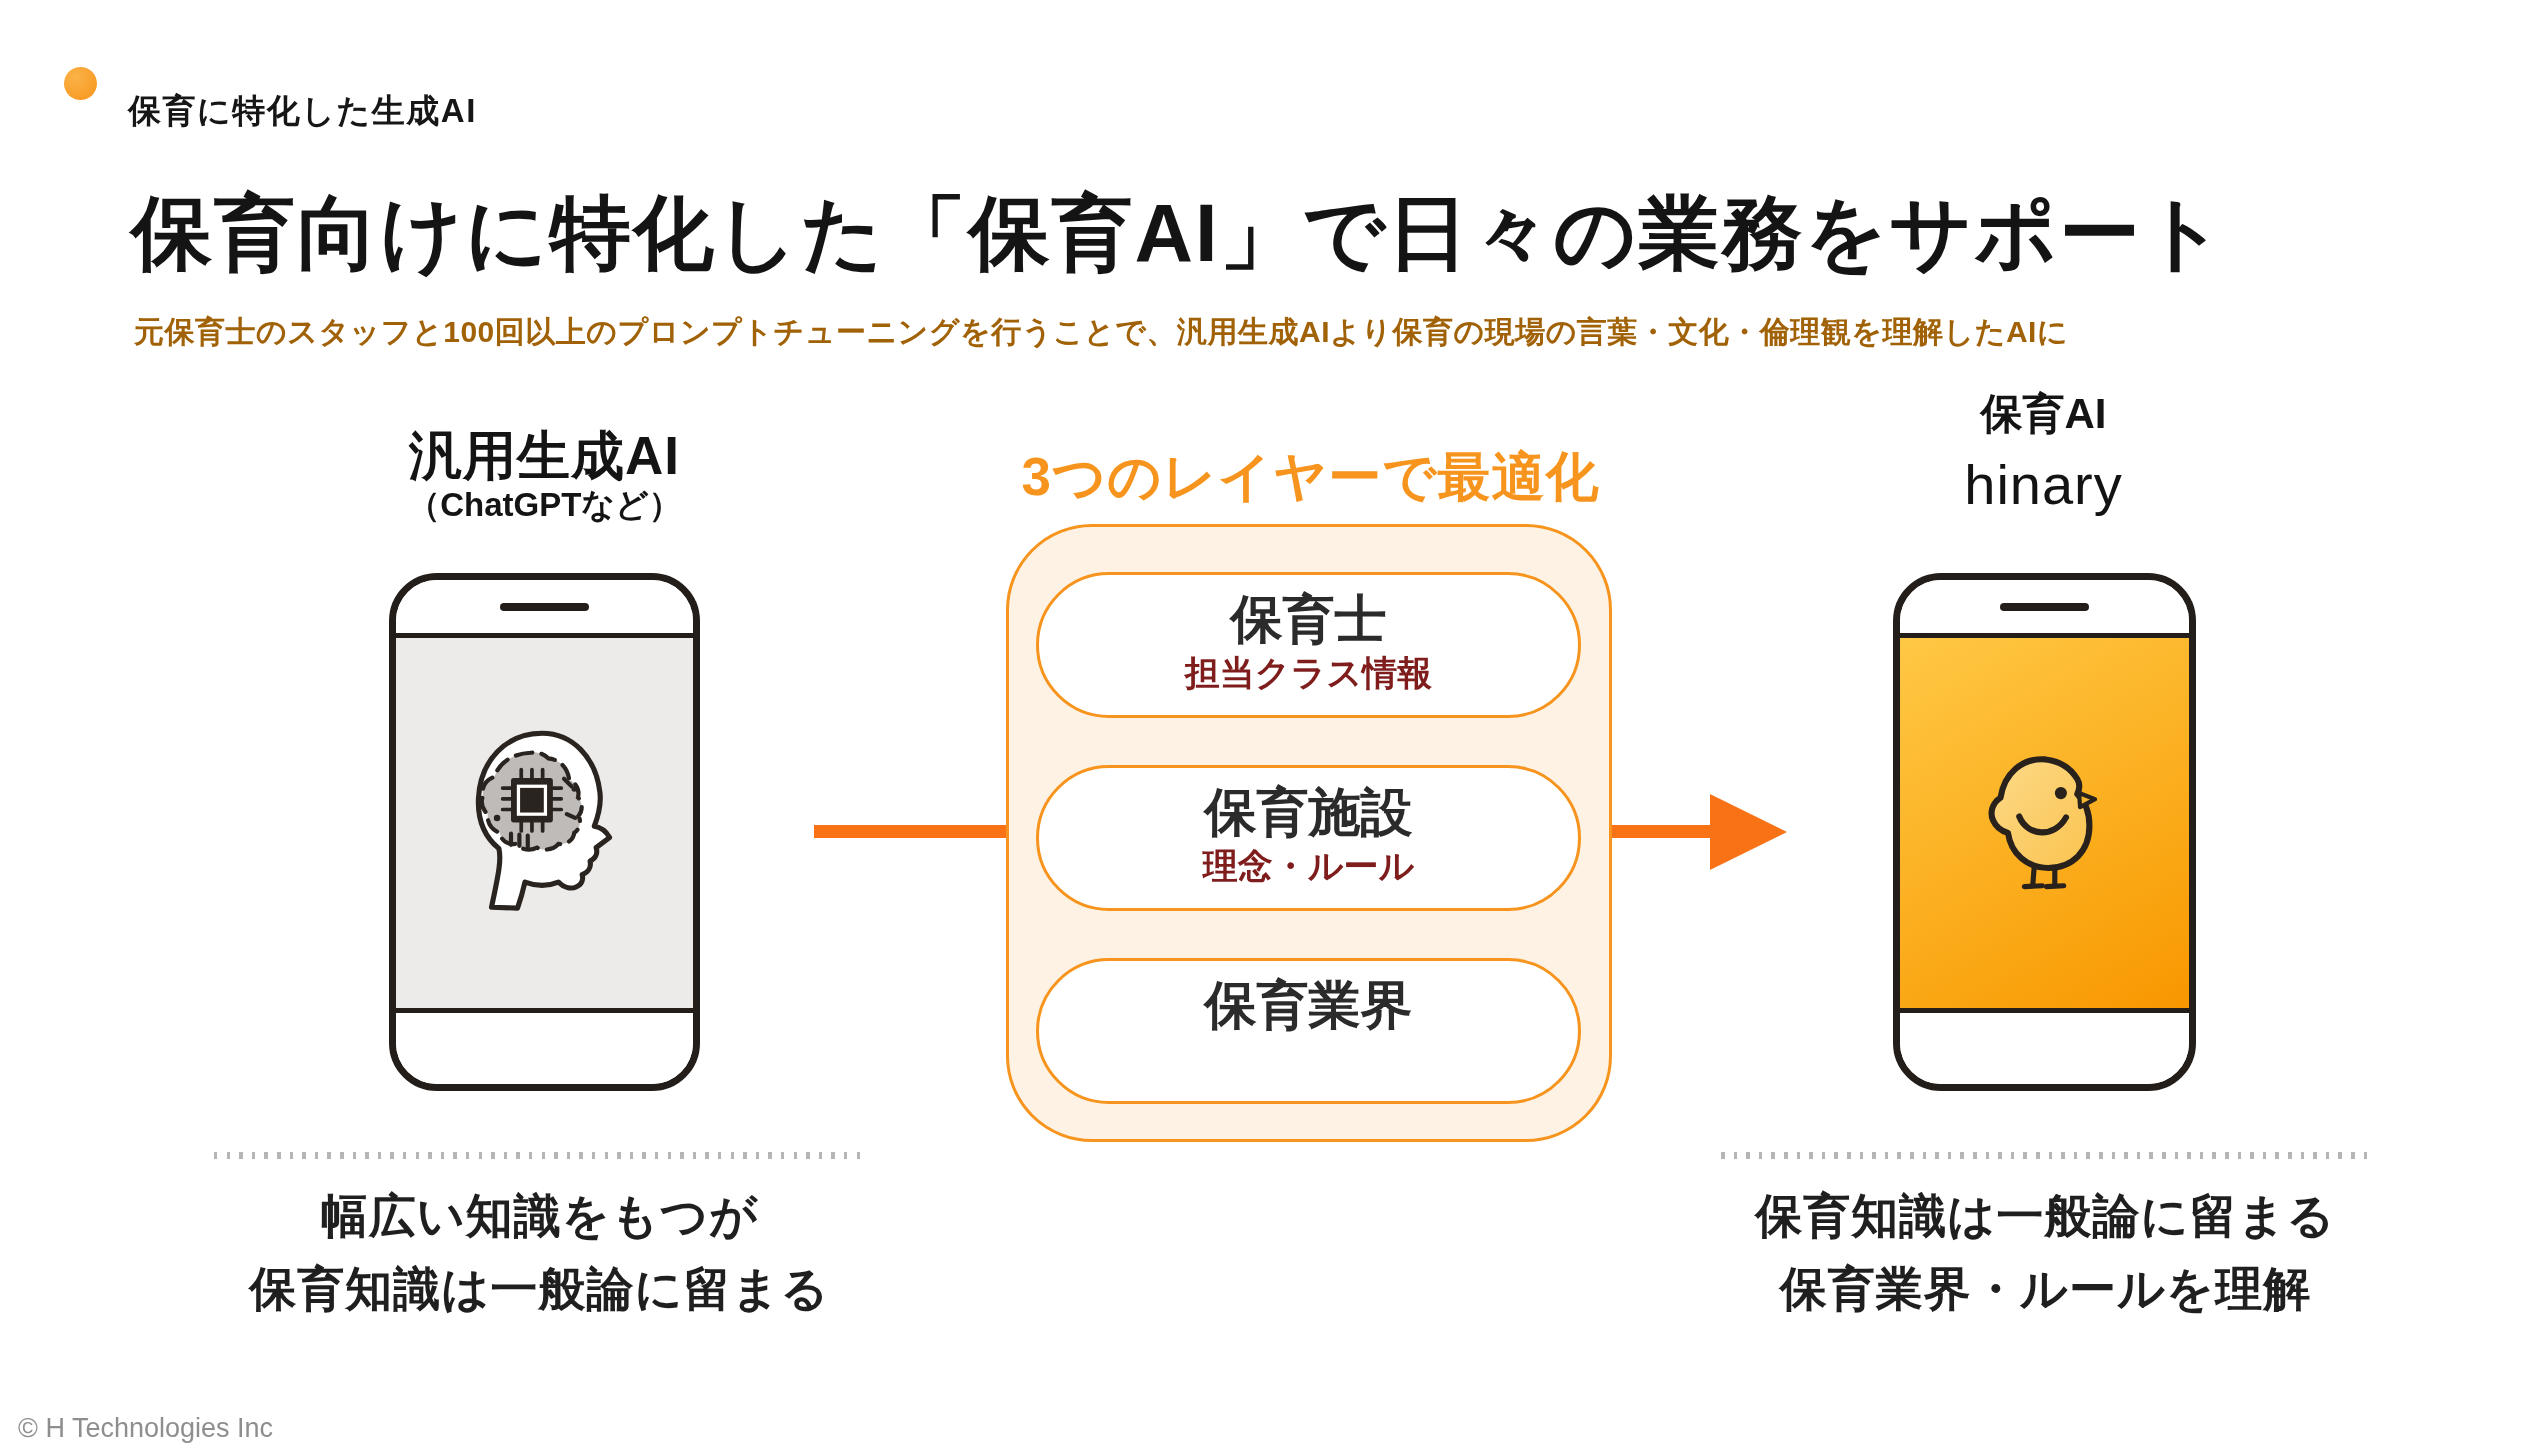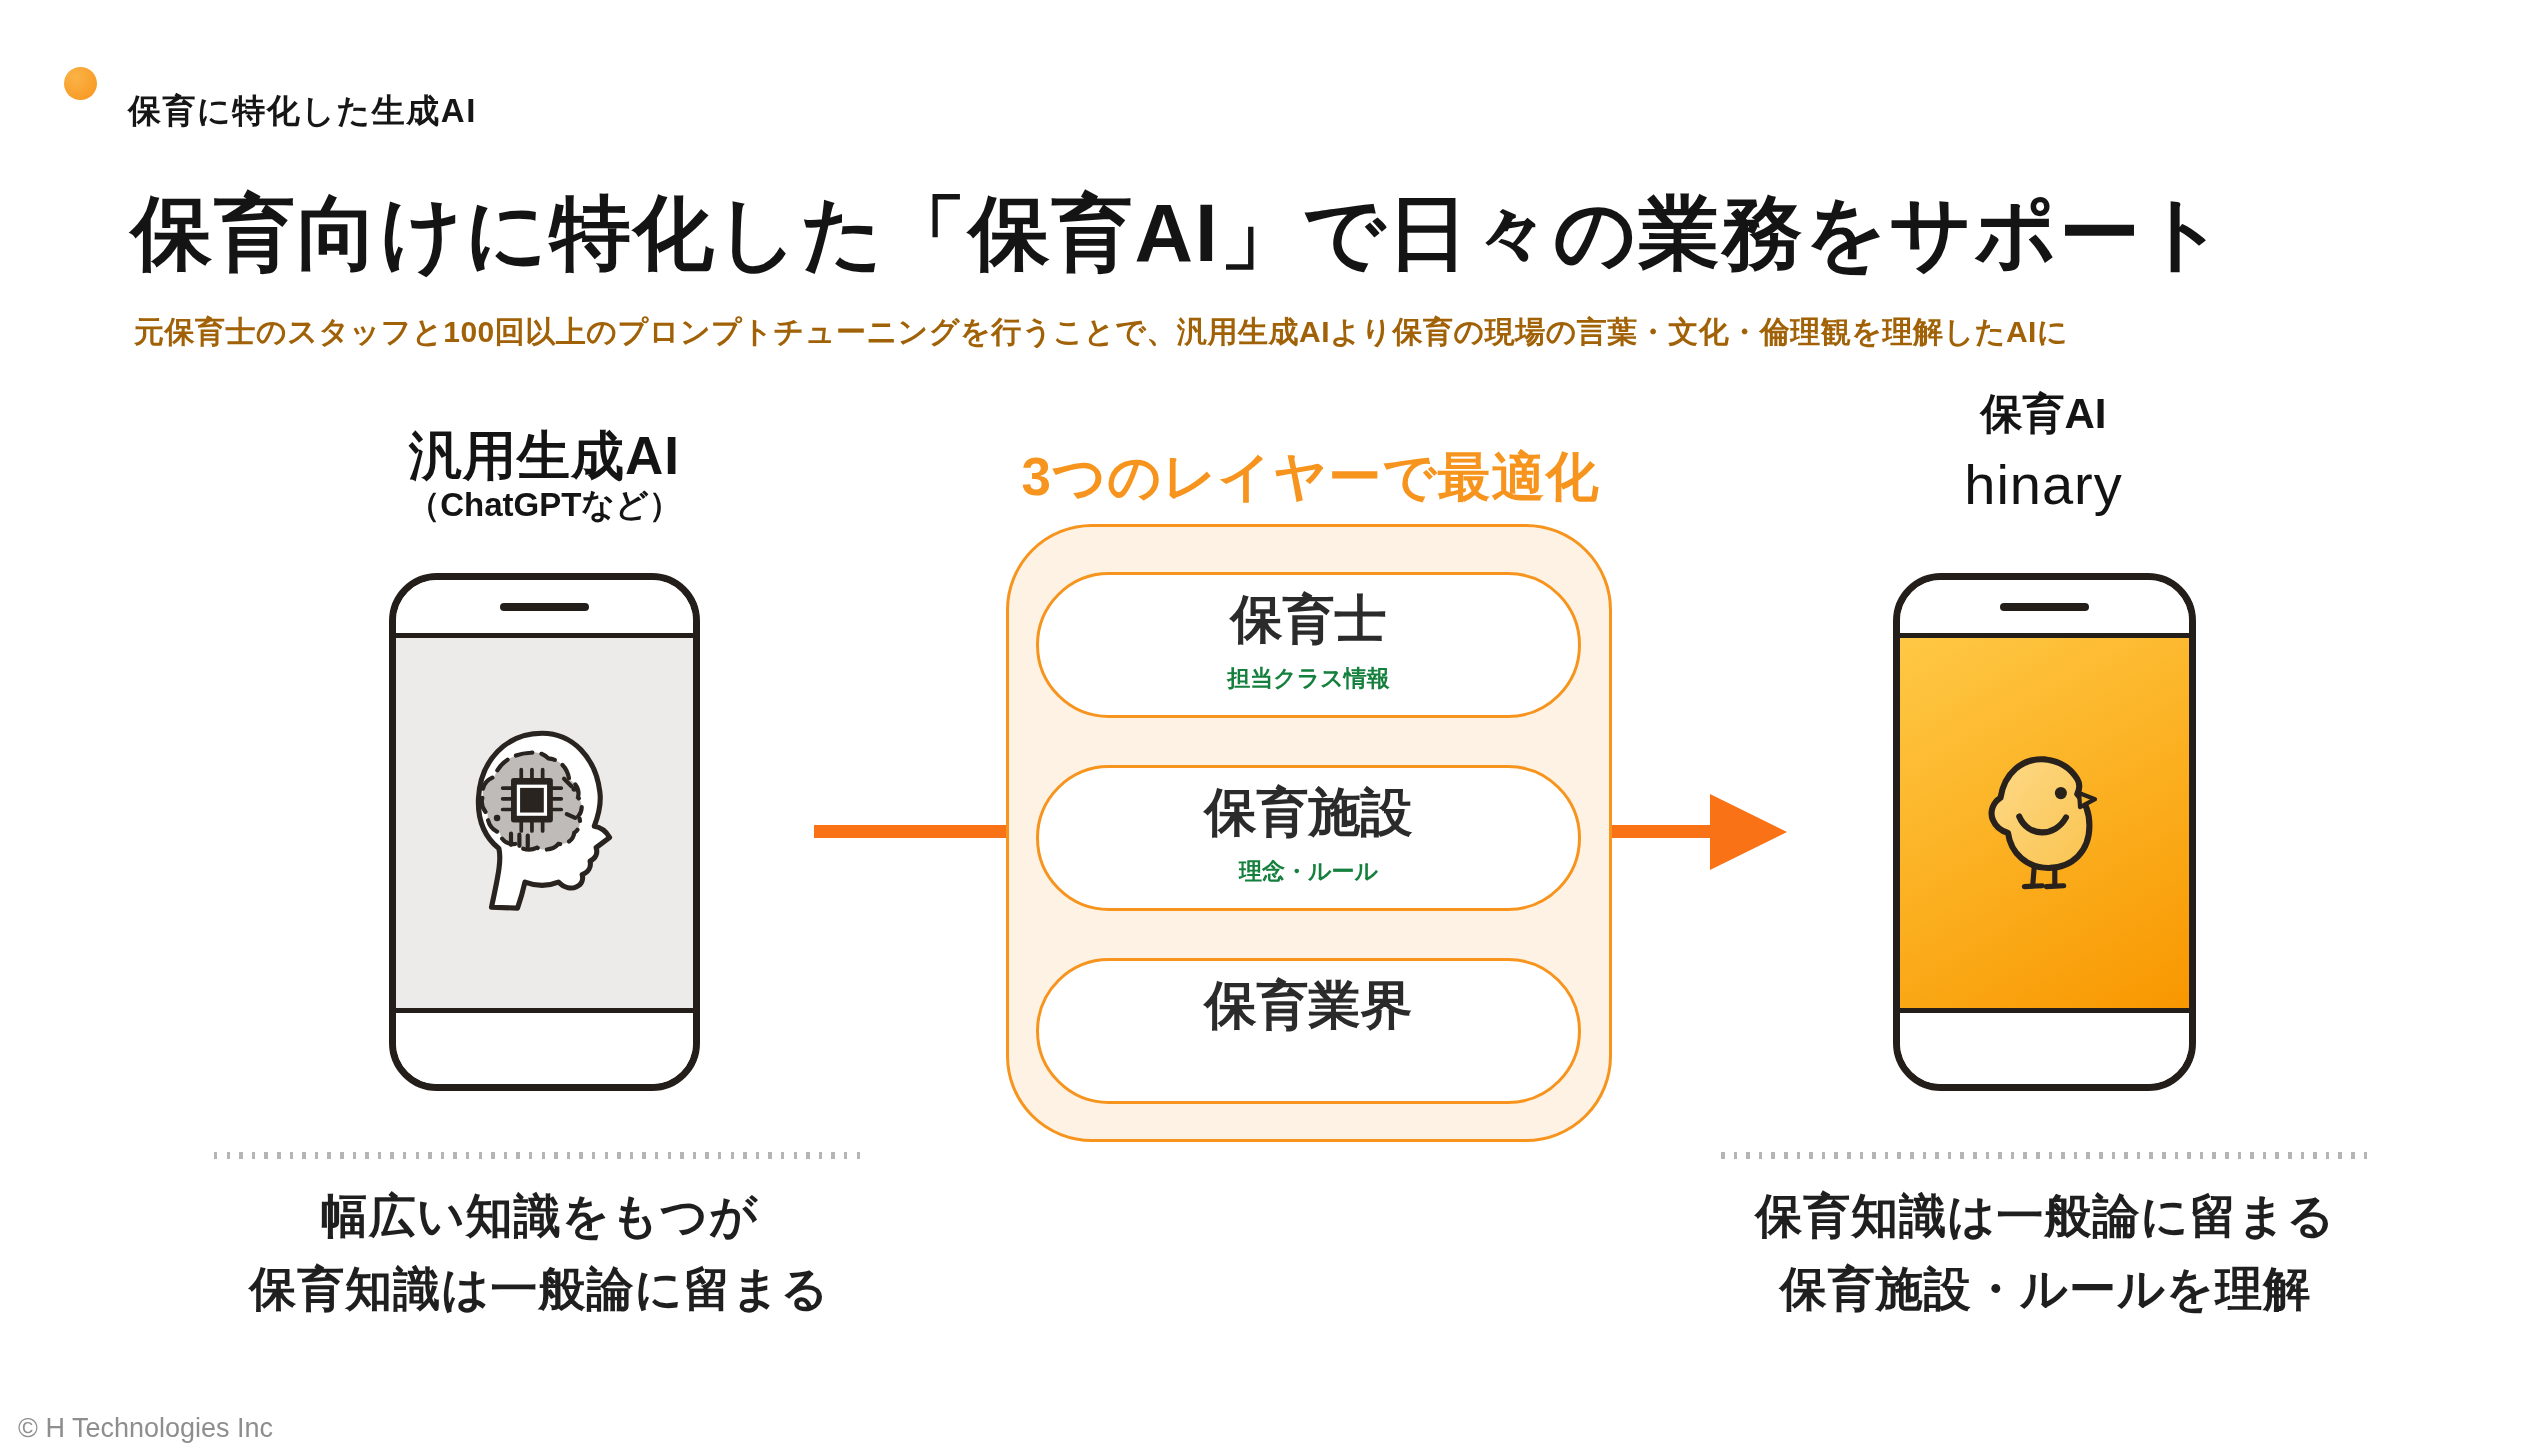--- a/index.html
+++ b/index.html
@@ -44,21 +44,21 @@
     border-top:38px solid transparent;border-bottom:38px solid transparent;border-left:77px solid #F97316;}
   
   .center-heading{position:absolute;left:995px;top:442px;width:631px;text-align:center;
     font-size:53px;font-weight:700;letter-spacing:1px;color:#F7941D;white-space:nowrap;}
   .layers-box{position:absolute;left:1006px;top:524px;width:606px;height:618px;
     border:3px solid #F7941D;border-radius:86px;background:#FDF2E4;box-sizing:border-box;}
   .pill{position:absolute;left:1036px;width:545px;height:146px;border:3px solid #F7941D;
     border-radius:73px;background:#ffffff;box-sizing:border-box;text-align:center;}
   .pill-1{top:572px;} .pill-2{top:765px;} .pill-3{top:958px;}
   .pill-title{margin-top:16px;font-size:52px;font-weight:700;color:#2B2B2B;line-height:1.08;}
-  .pill-sub{margin-top:20px;font-size:23px;font-weight:700;color:#15803d;line-height:1.0;}
+  .pill-sub{margin-top:8px;font-size:35px;font-weight:700;color:#7f1d1d;line-height:1.0;}
   
   .dotted{position:absolute;top:1152px;height:7px;
     background:repeating-linear-gradient(90deg,#B5B5B5 0 3.5px,transparent 3.5px 12.6px);}
   .dotted-left{left:214px;width:650px;}
   .dotted-right{left:1721px;width:651px;}
   .caption{position:absolute;top:1180px;width:707px;text-align:center;
     font-size:47px;font-weight:700;color:#1F1F1F;line-height:1.55;letter-spacing:1px;}
   .caption-left{left:186px;}
   .caption-right{left:1692px;}
   
@@ -171,19 +171,19 @@
         <path d="M86,150 C104,194 162,196 186,152" fill="none" stroke="#28211C" stroke-width="13" stroke-linecap="round"></path>
       </svg>
     </div>
     <div class="divider"></div>
     <div class="bezel-bottom"></div>
   </div>
 
   <div class="dotted dotted-right"></div>
   <div class="caption caption-right">
     <div>保育知識は一般論に留まる</div>
-    <div>保育施設・ルールを理解</div>
+    <div>保育業界・ルールを理解</div>
   </div>
 
   <div class="footer-copy">© H Technologies Inc</div>
 
 </div>
 
 
 </body></html>

